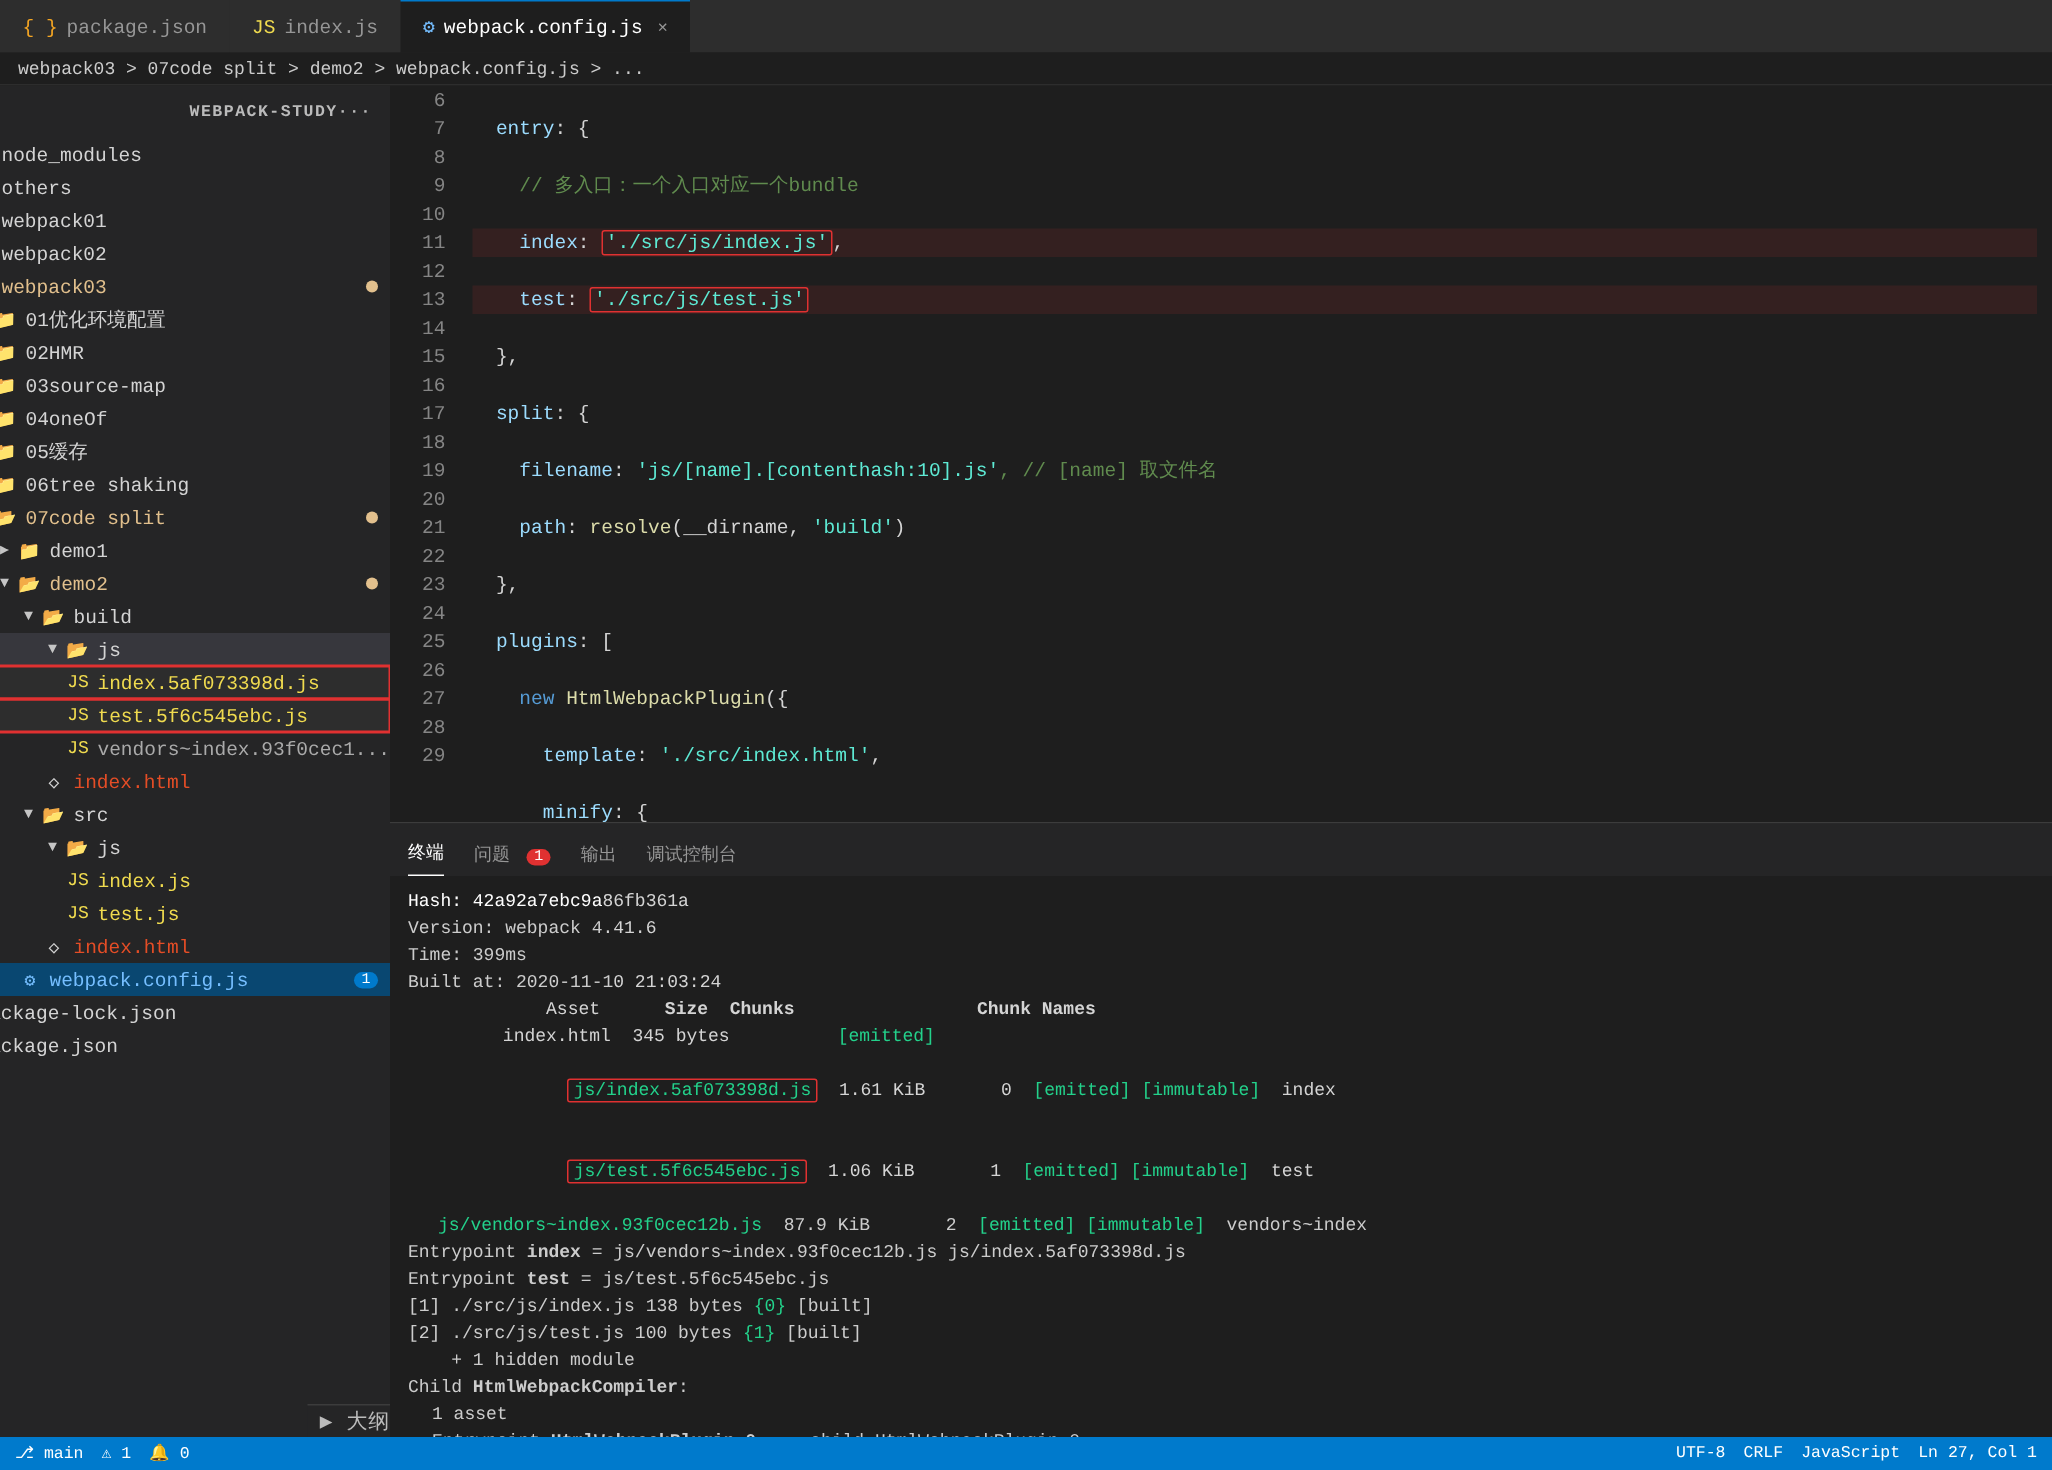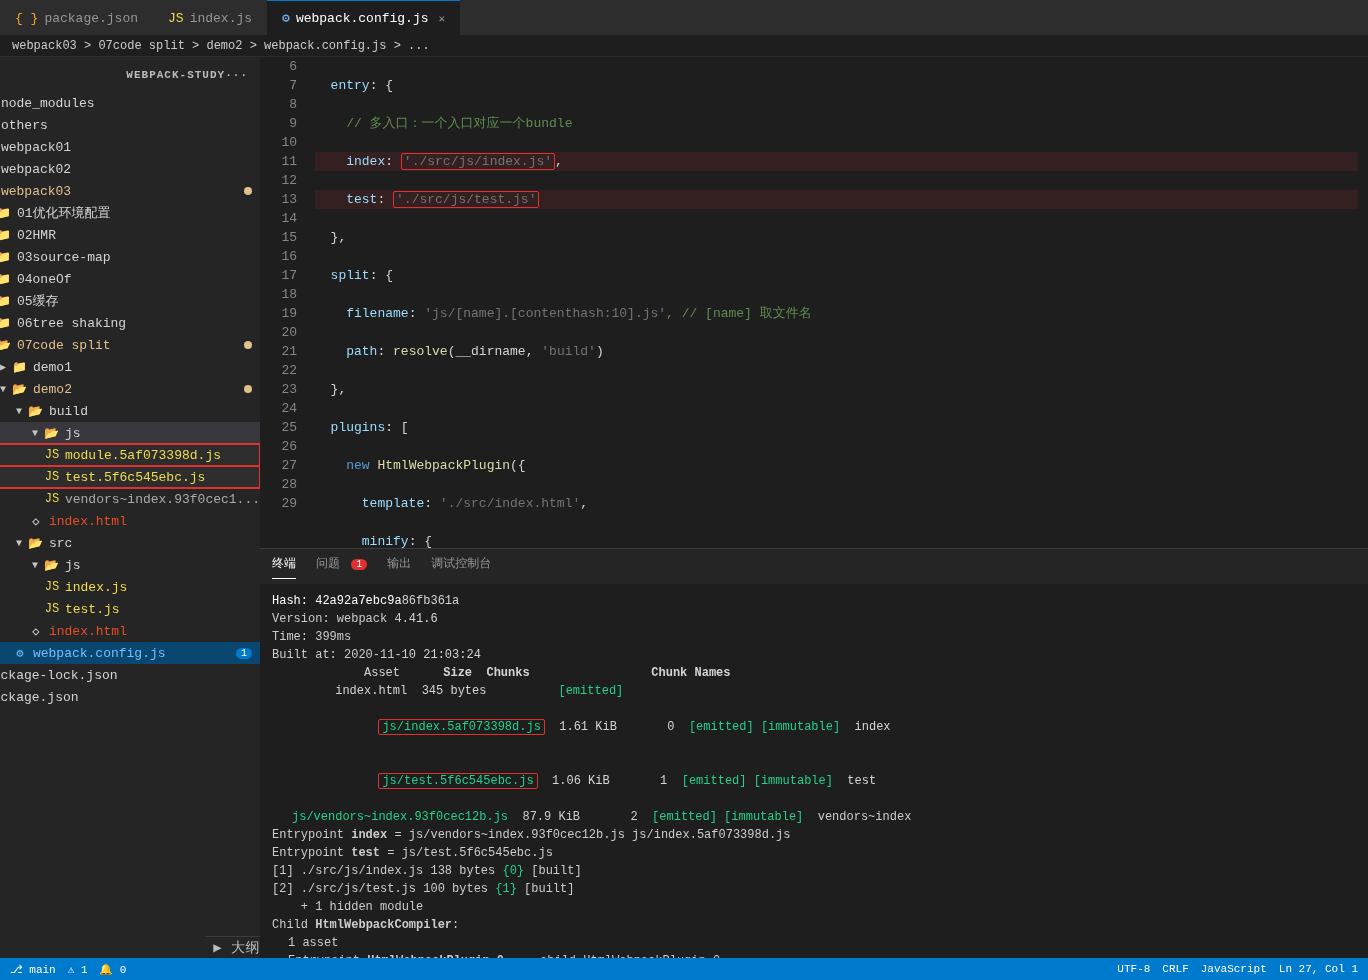--- a/index.html
+++ b/index.html
@@ -171,21 +171,21 @@
     }
     .code-lines {
       flex: 1;
       line-height: 19px;
       padding: 0 10px;
       white-space: pre;
       font-size: 13px;
     }
     .line { display: block; min-height: 19px; }
     .kw { color: #569cd6; }
-    .str { color: #737373; }
+    .str { color: #5eead4; }
     .comment { color: #608b4e; }
     .prop { color: #9cdcfe; }
     .fn { color: #dcdcaa; }
     .red-box {
       border: 1px solid #e03131;
       border-radius: 2px;
       padding: 0 2px;
       display: inline;
     }
 
@@ -195,21 +195,21 @@
       background: #1e1e1e;
       display: flex;
       flex-direction: column;
       border-top: 1px solid #3c3c3c;
       flex-shrink: 0;
     }
     .panel-tabs {
       height: 35px;
       background: #252526;
       display: flex;
-      align-items: flex-start;
+      align-items: flex-end;
       padding: 0 12px;
       gap: 20px;
       flex-shrink: 0;
     }
     .panel-tab {
       font-size: 12px;
       color: #969696;
       cursor: pointer;
       padding: 6px 0;
     }
@@ -420,21 +420,21 @@
           <span class="indent" style="width:72px;"></span>
           <span class="arrow">▼</span>
           <span class="file-icon color-yellow">📂</span>
           <span class="label">js</span>
         </div>
 
         <div class="tree-item" style="outline: 2px solid #e03131; outline-offset: -1px; background: #2d2d2d;">
           <span class="indent" style="width:88px;"></span>
           <span class="arrow" style="width:0;"></span>
           <span class="file-icon color-js">JS</span>
-          <span class="label color-js">module.5af073398d.js</span>
+          <span class="label color-js">index.5af073398d.js</span>
         </div>
 
         <div class="tree-item" style="outline: 2px solid #e03131; outline-offset: -1px; background: #2d2d2d;">
           <span class="indent" style="width:88px;"></span>
           <span class="arrow" style="width:0;"></span>
           <span class="file-icon color-js">JS</span>
           <span class="label color-js">test.5f6c545ebc.js</span>
         </div>
 
         <div class="tree-item">

